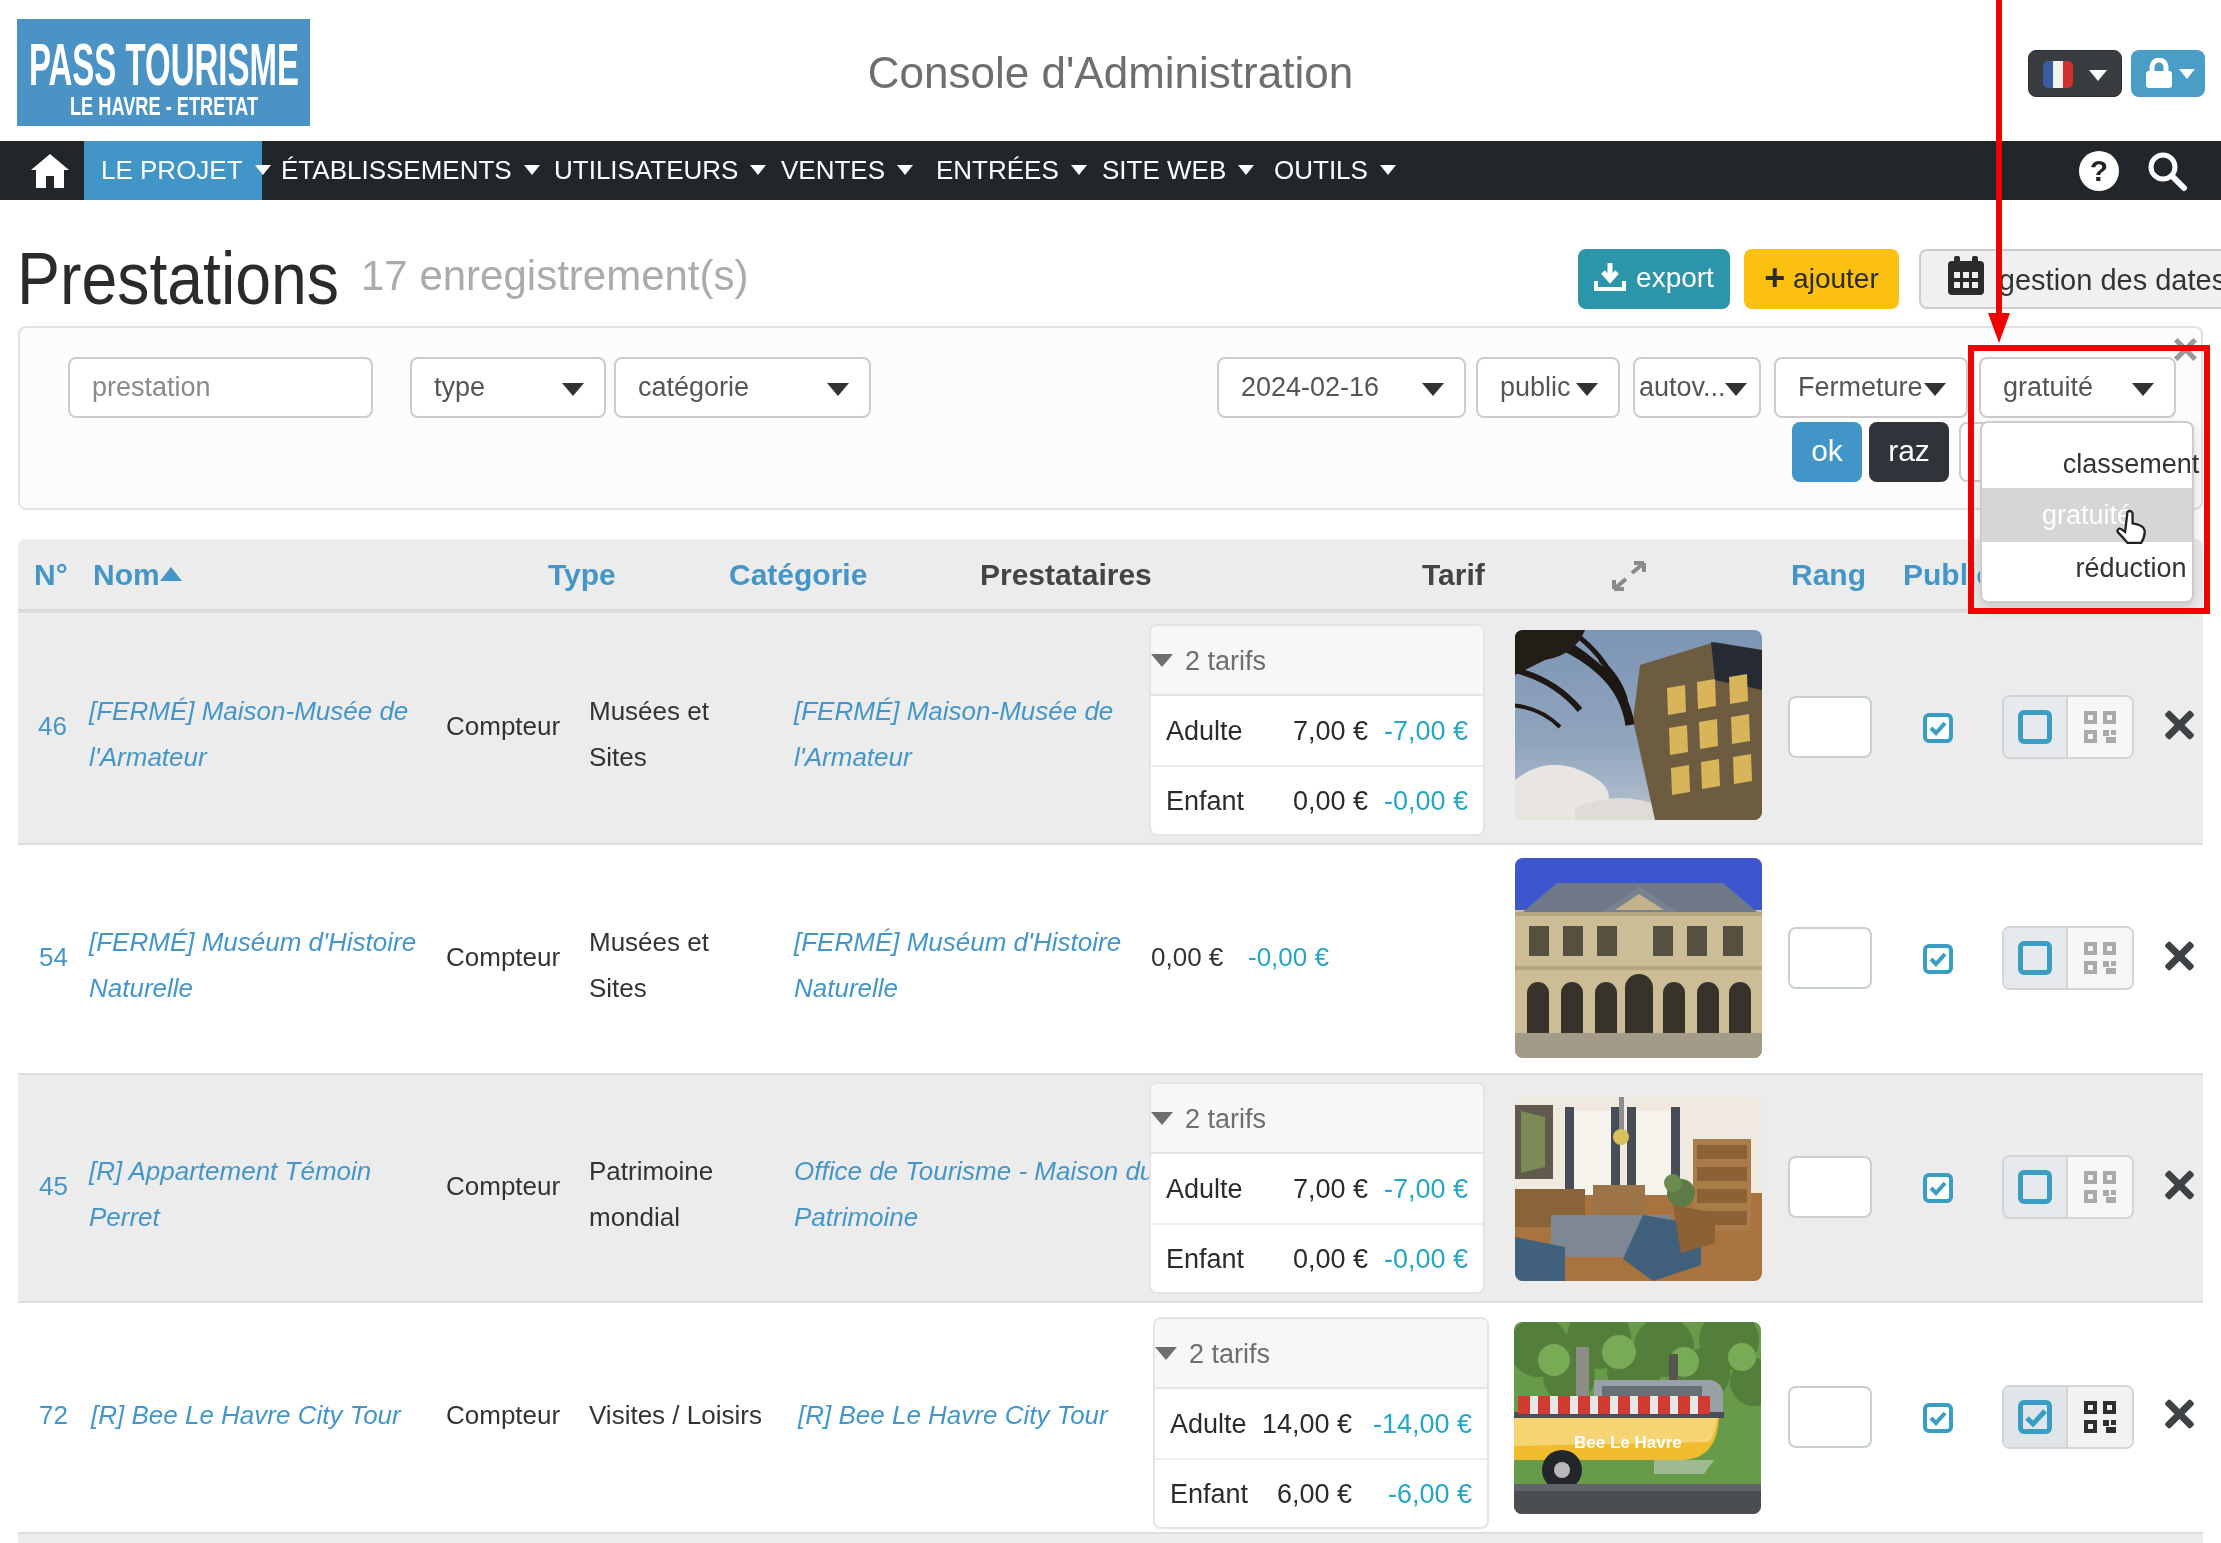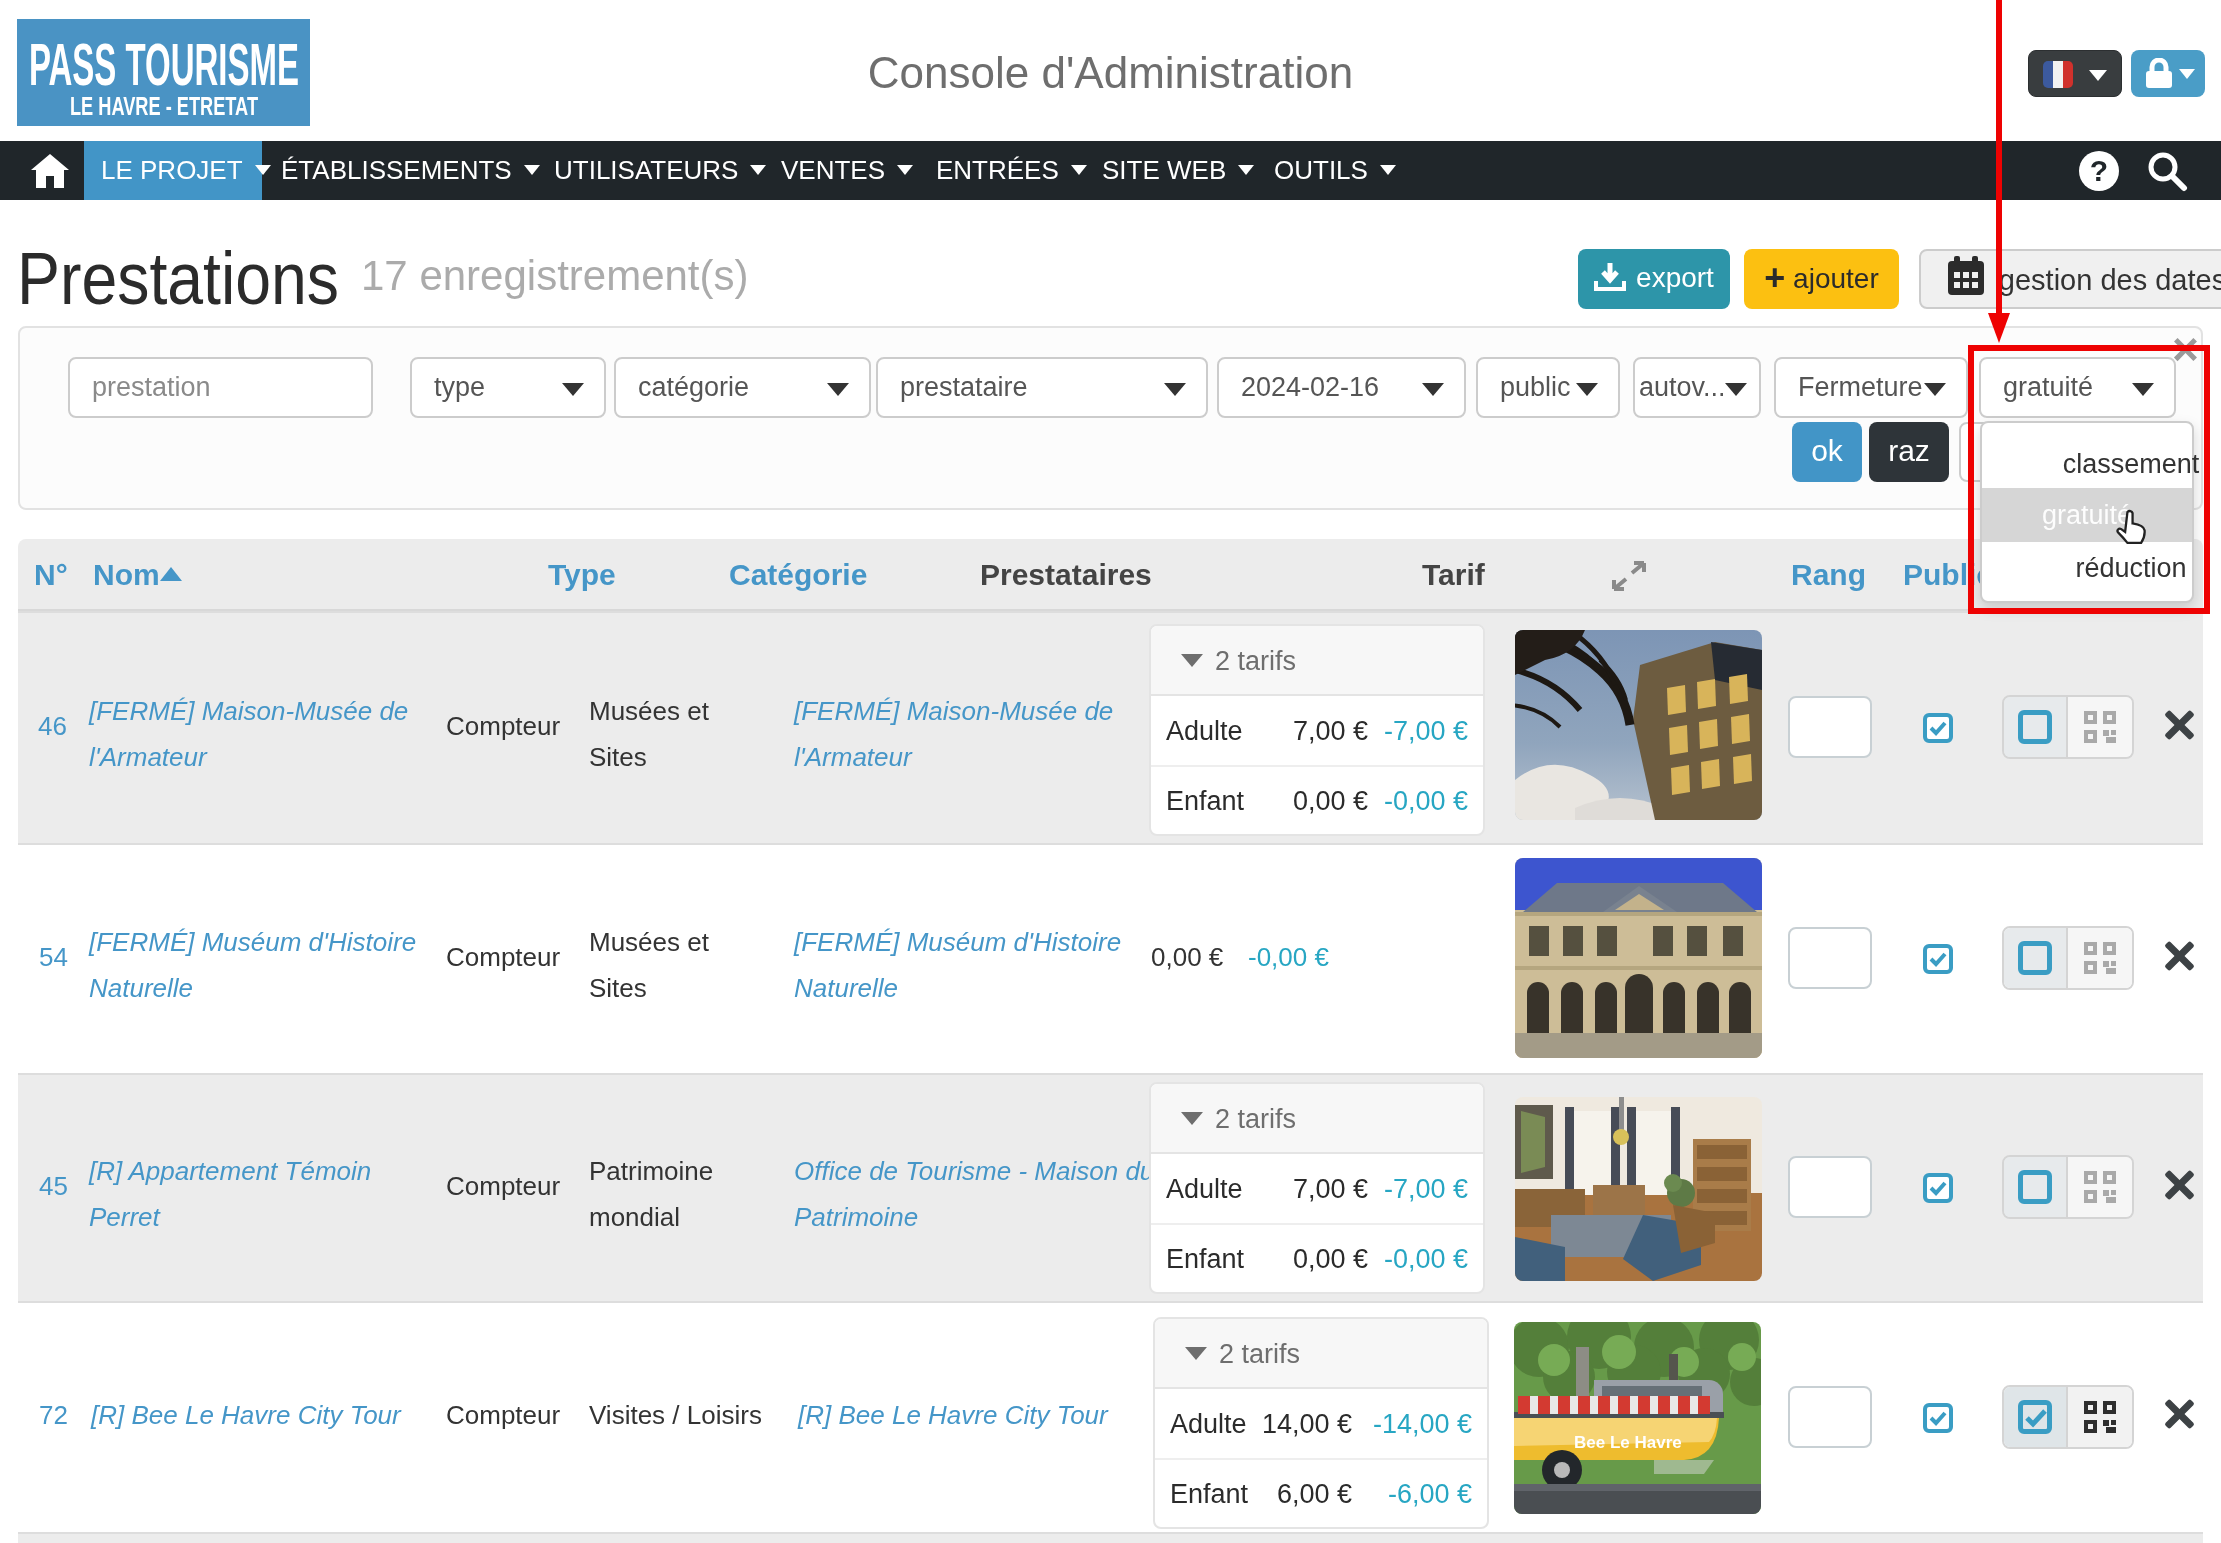--- a/index.html
+++ b/index.html
@@ -55,21 +55,21 @@
 .th { position:absolute; top:0; height:72px; line-height:72px; font-size:30px; font-weight:bold; color:#4596c8; }
 .th.dark { color:#444; }
 .row { left:18px; width:2185px; position:absolute; border-top:2px solid #dddddd; }
 .gray { background:#ececec; }
 .cell { position:absolute; font-size:26px; color:#333; }
 .bluelink { color:#4596c8;font-style:italic; }
 .num { color:#4596c8; }
 
 
 .tbox { position:absolute; width:336px; background:#fff; border:2px solid #e4e4e4; border-radius:8px; overflow:hidden; }
-.tbox .thd { height:70px; background:#f7f7f7; border-bottom:2px solid #e4e4e4; font-size:27px; color:#6e6e6e; line-height:70px; padding-left:30px; }
+.tbox .thd { height:70px; background:#f7f7f7; border-bottom:2px solid #e4e4e4; font-size:27px; color:#6e6e6e; line-height:70px; }
 .tbox .trow { height:69px; position:relative; font-size:27px; color:#2b2b2b; }
 .tbox .trow + .trow { border-top:2px solid #eee; }
 .tbox .tl { position:absolute; left:15px; top:50%; transform:translateY(-50%); }
 .tbox .tp { position:absolute; right:115px; top:50%; transform:translateY(-50%); }
 .tbox .tn { position:absolute; right:15px; top:50%; transform:translateY(-50%); color:#27a6c3; }
 .dcaret { display:inline-block; width:0; height:0; border-left:11px solid transparent; border-right:11px solid transparent; border-top:13px solid #6e6e6e; margin-right:12px; vertical-align:middle; margin-top:-4px; }
 
 
 .rang { position:absolute; left:1788px; width:84px; height:62px; background:#fff; border:2px solid #c8d0d4; border-radius:8px; }
 .chk { position:absolute; left:1923px; width:30px; height:30px; border:4px solid #3a9dc4; border-radius:6px; background:#fff; }
@@ -152,21 +152,20 @@
           <rect x="16" y="26" width="6" height="6"></rect>
           <rect x="25" y="26" width="6" height="6"></rect>
       </g>
     </svg>gestion des dates</div>
 
   <div class="abs" id="panel"></div>
   <div class="abs" id="panelx">×</div>
   <div class="inp abs" style="left:68px;width:305px;color:#8a8a8a">prestation</div>
   <div class="sel abs" style="left:410px;width:196px">type<span class="scaret"></span></div>
   <div class="sel abs" style="left:614px;width:257px">catégorie<span class="scaret"></span></div>
-  <div class="sel abs" style="left:876px;width:332px">prestataire<span class="scaret"></span></div>
   <div class="sel abs" style="left:1217px;width:249px">2024-02-16<span class="scaret"></span></div>
   <div class="sel abs" style="left:1476px;width:144px">public<span class="scaret"></span></div>
   <div class="sel abs" style="left:1633px;width:128px;padding-left:4px">autov...<span class="scaret" style="right:12px"></span></div>
   <div class="sel abs" style="left:1774px;width:194px">Fermeture<span class="scaret"></span></div>
   <div class="sel abs" style="left:1979px;width:197px">gratuité<span class="scaret"></span></div>
   <div class="btn2 abs" id="btn-ok">ok</div>
   <div class="btn2 abs" id="btn-raz">raz</div>
   <div class="btn2 abs" id="btn-hidden"></div>
   <div class="abs" id="menu">
     <div class="mi" style="top:26px">classement</div>

